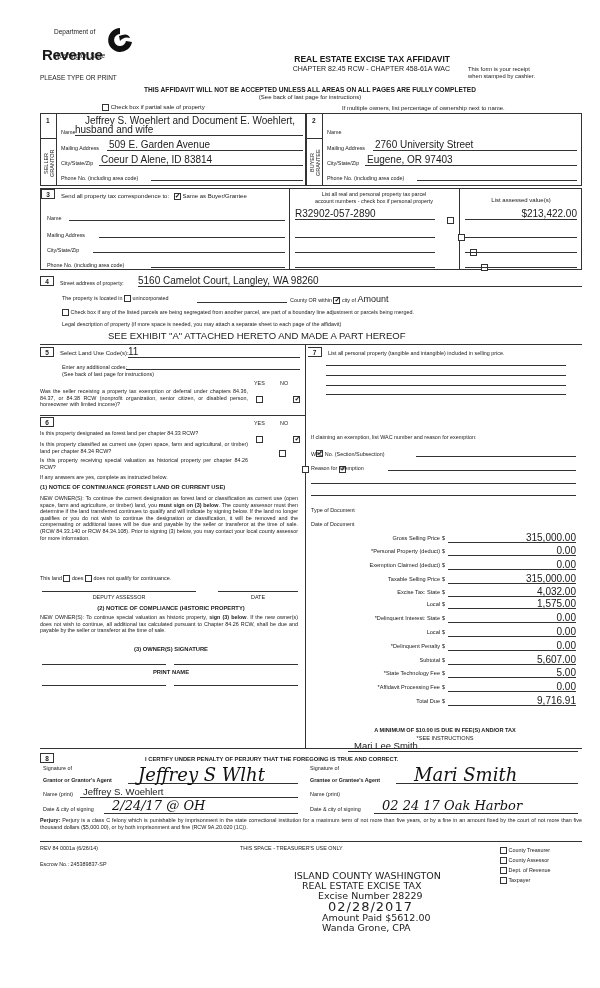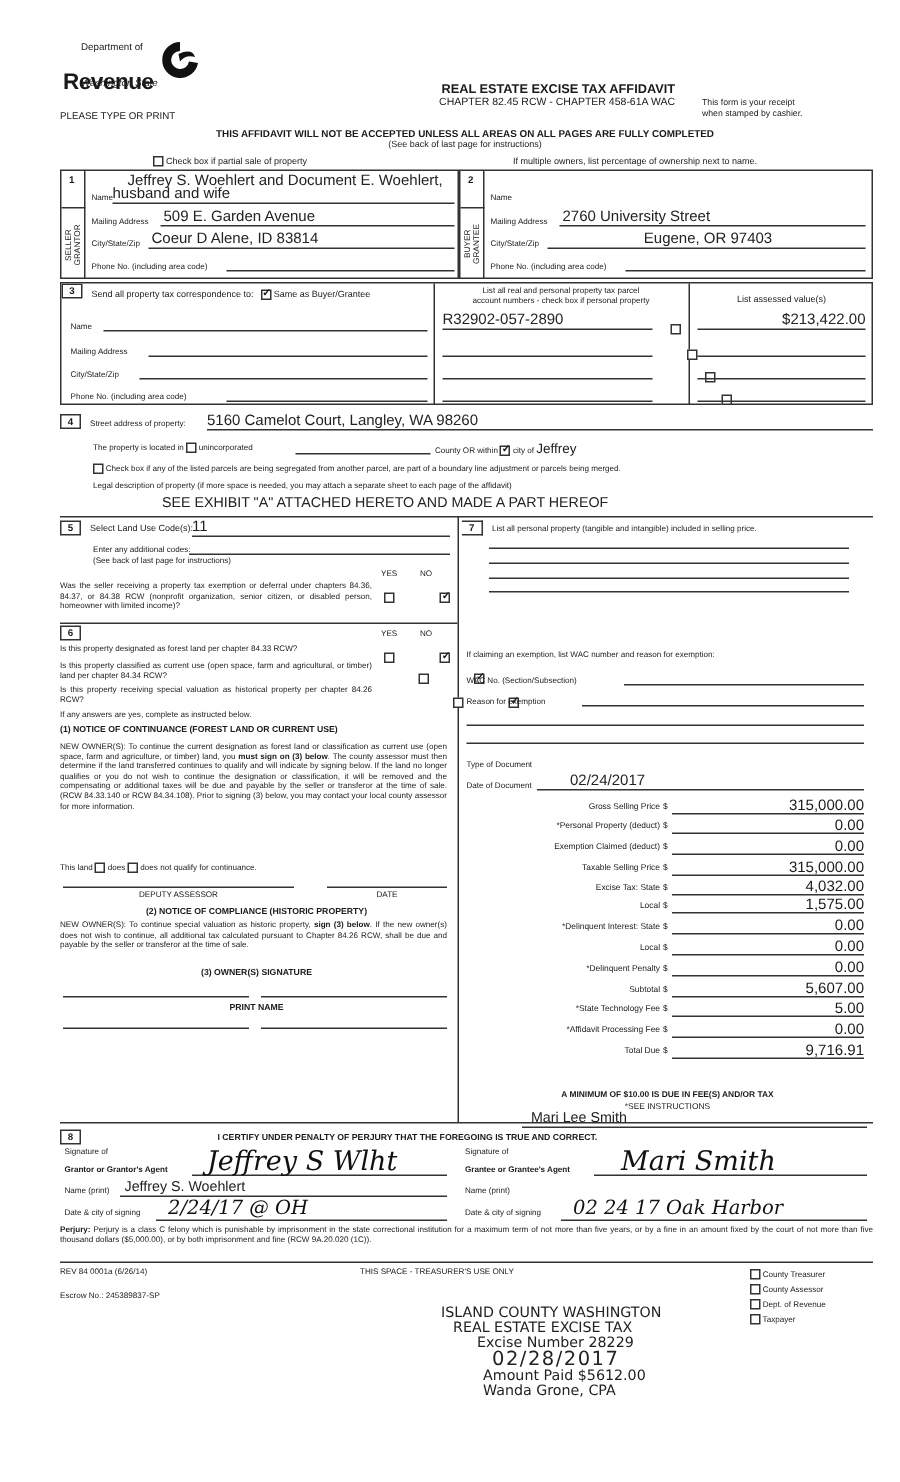--- a/index.html
+++ b/index.html
@@ -83,21 +83,21 @@
   <div class="abs b" style="left:5px;top:3px;font-size:6.5px;">2</div>
   <div class="abs" style="left:0;top:24px;width:16px;border-top:1px solid #333;"></div>
   <div class="vert" style="left:2px;top:28px;height:42px;width:12px;">BUYER GRANTEE</div>
 
   <div class="abs tiny" style="left:20px;top:15px;">Name</div>
 
   <div class="abs tiny" style="left:20px;top:31px;">Mailing Address</div>
   <div class="abs fill line" style="left:66px;top:25px;width:204px;height:12px;padding-left:2px;">2760 University Street</div>
 
   <div class="abs tiny" style="left:20px;top:46px;">City/State/Zip</div>
-  <div class="abs fill line" style="left:58px;top:40px;width:212px;height:12px;padding-left:2px;text-align:center;">Eugene, OR 97403</div>
+  <div class="abs fill line" style="left:58px;top:40px;width:212px;height:12px;padding-left:2px;">Eugene, OR 97403</div>
 
   <div class="abs tiny" style="left:20px;top:61px;">Phone No. (including area code)</div>
   <div class="abs line" style="left:110px;top:57px;width:160px;height:10px;"></div>
 </div>
 
 <div class="abs box" style="left:40px;top:188px;width:542px;height:82px;">
   <div class="secnum" style="left:0;top:0;">3</div>
   <div class="abs sm" style="left:20px;top:4px;white-space:nowrap;">
     <span>Send all property tax correspondence to:</span>
     <span class="cb checked" style="margin-left:3px;"></span>
@@ -148,21 +148,21 @@
   <div class="abs tiny" style="left:22px;top:21px;white-space:nowrap;">
     <span>The property is located in</span>
     <span class="cb"></span>
     <span>unincorporated</span>
   </div>
   <div class="abs line" style="left:157px;top:21px;width:90px;height:8px;"></div>
   <div class="abs tiny" style="left:250px;top:20px;white-space:nowrap;">
     <span>County OR within</span>
     <span class="cb checked"></span>
     <span>city of</span>
-    <span style="font-size:9px;">Jeffrey</span>
+    <span style="font-size:9px;">Amount</span>
   </div>
 
   <div class="abs tiny" style="left:22px;top:35px;white-space:nowrap;">
     <span class="cb"></span>
     <span>Check box if any of the listed parcels are being segregated from another parcel, are part of a boundary line adjustment or parcels being merged.</span>
   </div>
   <div class="abs tiny" style="left:22px;top:47px;">Legal description of property (if more space is needed, you may attach a separate sheet to each page of the affidavit)</div>
   <div class="abs fill" style="left:68px;top:56px;font-size:9.5px;">SEE EXHIBIT "A" ATTACHED HERETO AND MADE A PART HEREOF</div>
 </div>
 
@@ -245,21 +245,20 @@
   <div class="abs tiny" style="left:3px;top:87px;">If claiming an exemption, list WAC number and reason for exemption:</div>
   <div class="abs tiny" style="left:3px;top:104px;">WAC No. (Section/Subsection)</div>
   <div class="abs line" style="left:108px;top:102px;width:160px;height:8px;"></div>
   <div class="abs tiny" style="left:3px;top:118px;">Reason for exemption</div>
   <div class="abs line" style="left:80px;top:116px;width:188px;height:8px;"></div>
   <div class="abs line" style="left:3px;top:131px;width:265px;height:6px;"></div>
   <div class="abs line" style="left:3px;top:143px;width:265px;height:6px;"></div>
 
   <div class="abs tiny" style="left:3px;top:160px;">Type of Document</div>
   <div class="abs tiny" style="left:3px;top:174px;">Date of Document</div>
-  <div class="abs fill line" style="left:50px;top:168px;width:218px;height:12px;padding-left:22px;">02/24/2017</div>
 </div>
 
 <div class="money-row" style="top:533px;">
   <span class="money-label">Gross Selling Price</span>
   <span class="money-dollar">$</span>
   <span class="money-val">315,000.00</span>
 </div>
 <div class="money-row" style="top:546px;">
   <span class="money-label">*Personal Property (deduct)</span>
   <span class="money-dollar">$</span>

